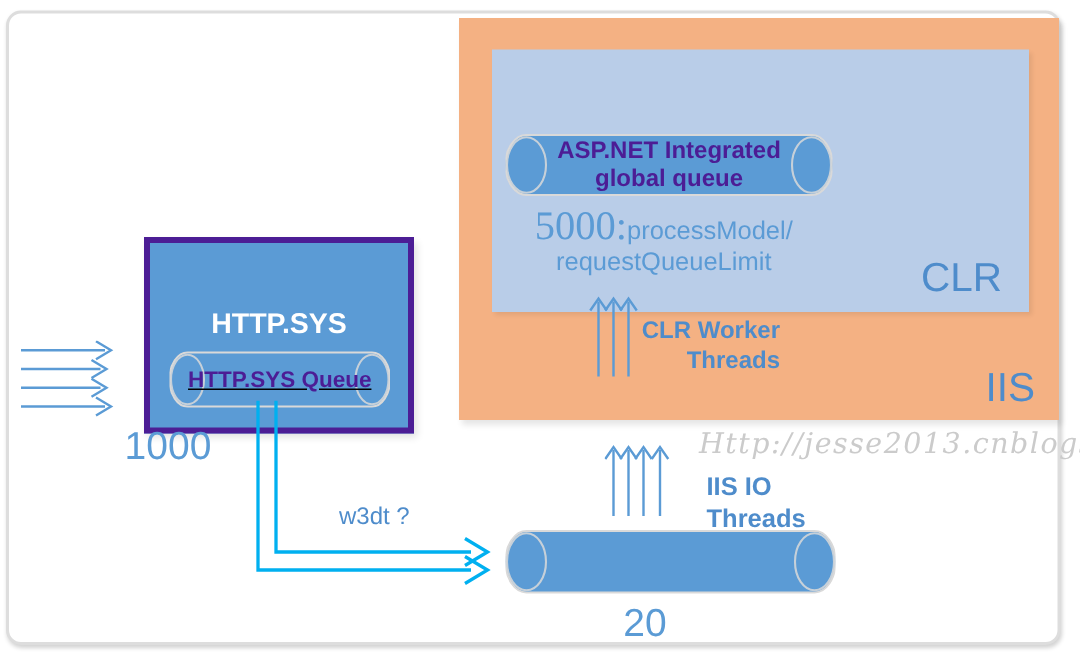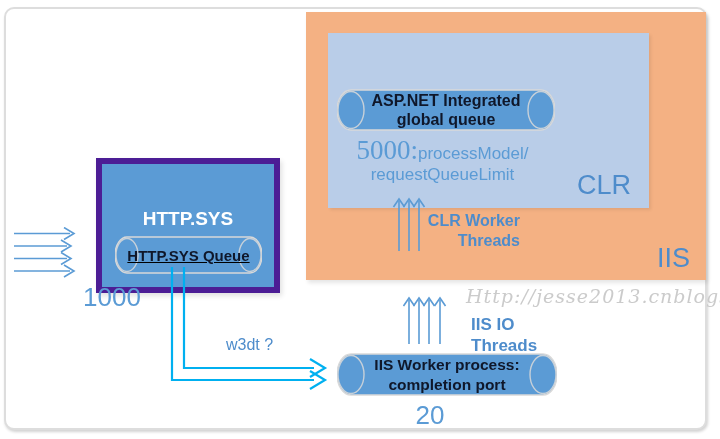--- a/index.html
+++ b/index.html
@@ -4,32 +4,32 @@
 <style>
   html,body{margin:0;padding:0;background:#fff;}
   body{width:720px;height:439px;position:relative;font-family:"Liberation Sans",sans-serif;overflow:hidden;}
   .frame{position:absolute;left:4px;top:7px;width:699px;height:419px;border:2px solid #ddd;
          border-radius:10px;background:#fff;box-shadow:1px 2px 3px rgba(0,0,0,.18);}
   .abs{position:absolute;}
   
   .iis-box{left:306px;top:12px;width:400px;height:268px;background:var(--orange,#F4B183);
            box-shadow:2px 3px 4px rgba(0,0,0,.10);}
   .clr-box{left:328px;top:33px;width:321px;height:175px;background:var(--lightblue,#B9CDE8);
-           box-shadow:2px 2px 3px rgba(0,0,0,.08);}
+           box-shadow:2px 2px 3px rgba(0,0,0,.08);padding-left:37px;}
   .httpsys-box{left:96px;top:158px;width:172px;height:123px;background:var(--blue,#5B9BD5);
-           border:6px solid #4c1d95;box-shadow:2px 3px 5px rgba(0,0,0,.12);}
+           border:4px solid #4c1d95;box-shadow:2px 3px 5px rgba(0,0,0,.12);}
   .corner-label{position:absolute;color:var(--labelblue,#4E8CCB);font-size:27px;line-height:1;}
   .iis-label{right:16px;bottom:8px;text-align:right;}
   .clr-label{right:18px;bottom:9px;}
   
   .cyl-wrap{display:flex;align-items:center;justify-content:center;}
   .cyl-wrap svg{position:absolute;left:0;top:0;}
   .cyl-body{fill:var(--blue,#5B9BD5);stroke:#d9d9d9;stroke-width:1.4;}
   .cyl-rim{fill:none;stroke:#d9d9d9;stroke-width:1.4;opacity:.85;}
-  .cyl-text{position:relative;color:#0f172a;font-weight:bold;text-align:center;z-index:2;}
+  .cyl-text{position:relative;color:#4c1d95;font-weight:bold;text-align:center;z-index:2;}
   .aspnet-cyl{left:337px;top:89px;width:218px;height:42px;}
   .aspnet-cyl .cyl-text{font-size:16px;line-height:1.2;}
   .queue-cyl{left:13px;top:72px;width:147px;height:38px;text-decoration:underline;}
   .queue-cyl .cyl-text{font-size:15px;}
   .worker-cyl{left:337px;top:353px;width:220px;height:43px;}
   .worker-cyl .cyl-text{font-size:15.5px;line-height:1.25;}
   
   .httpsys-title{left:0;top:44px;width:100%;text-align:center;color:#fff;font-weight:bold;font-size:19px;}
   .limit-5000{left:345px;top:136px;width:195px;text-align:center;color:var(--blue,#5B9BD5);line-height:1.1;}
   .limit-5000 .big{font-size:27px;font-family:Liberation Serif, serif;}
@@ -135,18 +135,14 @@
 <div class="abs thread-label iis-io-label">IIS IO Threads</div>
 
 <div class="abs watermark">Http://jesse2013.cnblogs.com</div>
 
 <div class="abs cyl-wrap worker-cyl">
   <svg width="220" height="43">
       <path d="M 14 1 L 206 1 A 14 20.5 0 0 1 206 42 L 14 42 A 14 20.5 0 0 1 14 1 Z" class="cyl-body"></path>
       <ellipse cx="14" cy="21.5" rx="13" ry="19" class="cyl-rim"></ellipse>
       <ellipse cx="206" cy="21.5" rx="13" ry="19" class="cyl-rim"></ellipse>
     </svg>
-  <div class="cyl-text">
-    <div>IIS Worker process:</div>
-    <div>completion port</div>
-  </div>
 </div>
 <div class="abs num num-20">20</div>
 
 </body></html>

